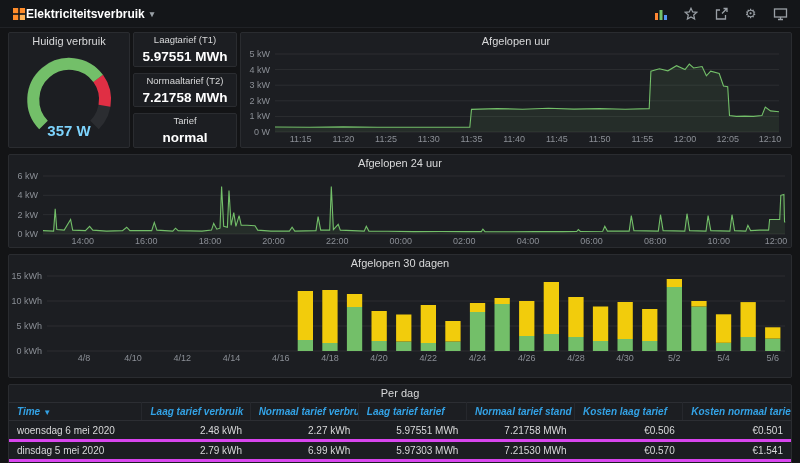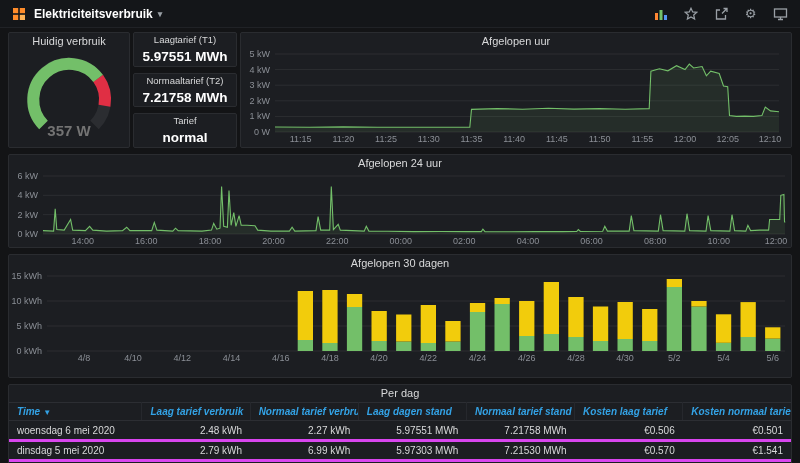--- a/index.html
+++ b/index.html
@@ -4,21 +4,21 @@
 <style>
   * { box-sizing: border-box; margin: 0; padding: 0; }
   html,body { width:800px; height:463px; overflow:hidden; }
   body {
     background:#131416;
     font-family:"Liberation Sans", sans-serif;
     color:#d8d9da;
     font-size:11px;
   }
   .navbar {
-    height:28px; display:flex; align-items:center; gap:8px;
+    height:28px; display:flex; align-items:center; 
     padding:4px 12px; border-bottom:1px solid #202226; background:#141619;
   }
   .nav-title { display:flex; align-items:center; gap:5px; font-size:12px; font-weight:bold; color:#ffffff; cursor:pointer; }
   .nav-title .caret { color:#9aa0a6; font-size:9px; }
   .nav-icons { margin-left:auto; display:flex; align-items:center; gap:15px; }
   .nav-icons span { display:inline-flex; align-items:center; justify-content:center; width:15px; height:15px; cursor:pointer; color:#9aa0a6; font-family:"DejaVu Sans", sans-serif; }
   .dash { padding:4px 8px 8px 8px; display:flex; flex-direction:column; gap:6px; }
   .row1 { display:flex; gap:3px; height:116px; }
   .panel {
     background:#1c1e22; border:1px solid #2a2c30; border-radius:2px;
@@ -26,21 +26,21 @@
   }
   .panel-title {
     height:17px; line-height:17px; text-align:center;
     font-size:11px; color:#d8d9da; font-weight:500; flex:0 0 auto;
     white-space:nowrap; overflow:hidden;
   }
   .gauge-panel { width:122px; flex:0 0 auto; }
   .gauge-wrap { flex:1; position:relative; }
   .gauge-value {
     position:absolute; left:0; right:0; bottom:8px; text-align:center;
-    color:#737373; font-size:15px; font-weight:bold;
+    color:#7dd3fc; font-size:15px; font-weight:bold;
   }
   .stats-col { width:104px; flex:0 0 auto; display:flex; flex-direction:column; gap:6px; }
   .stat-panel { flex:1; }
   .stat-panel .panel-title { height:14px; line-height:14px; font-size:9.5px; }
   .stat-value { flex:1; display:flex; align-items:center; justify-content:center;
     color:#ffffff; font-size:13.5px; font-weight:bold; white-space:nowrap; }
   .hour-panel { flex:1; }
   .plot { flex:1; position:relative; overflow:hidden; }
   .plot svg { position:absolute; left:0; top:0; }
   .row2 { height:94px; }
@@ -293,21 +293,21 @@
           <col style="width: 13.83%;">
           <col style="width: 13.83%;">
           <col style="width: 13.83%;">
           <col style="width: 13.83%;">
         </colgroup>
       <thead>
           <tr>
             <th><span>Time</span><span class="sort-caret">▼</span></th>
             <th><span>Laag tarief verbruik</span></th>
             <th><span>Normaal tarief verbruikl</span></th>
-            <th><span>Laag dagen stand</span></th>
+            <th><span>Laag tarief tarief</span></th>
             <th><span>Normaal tarief stand</span></th>
             <th><span>Kosten laag tarief</span></th>
             <th><span>Kosten normaal tarief</span></th>
           </tr>
         </thead>
       <tbody>
           <tr>
             <td>woensdag 6 mei 2020</td>
             <td>2.48 kWh</td>
             <td>2.27 kWh</td>

